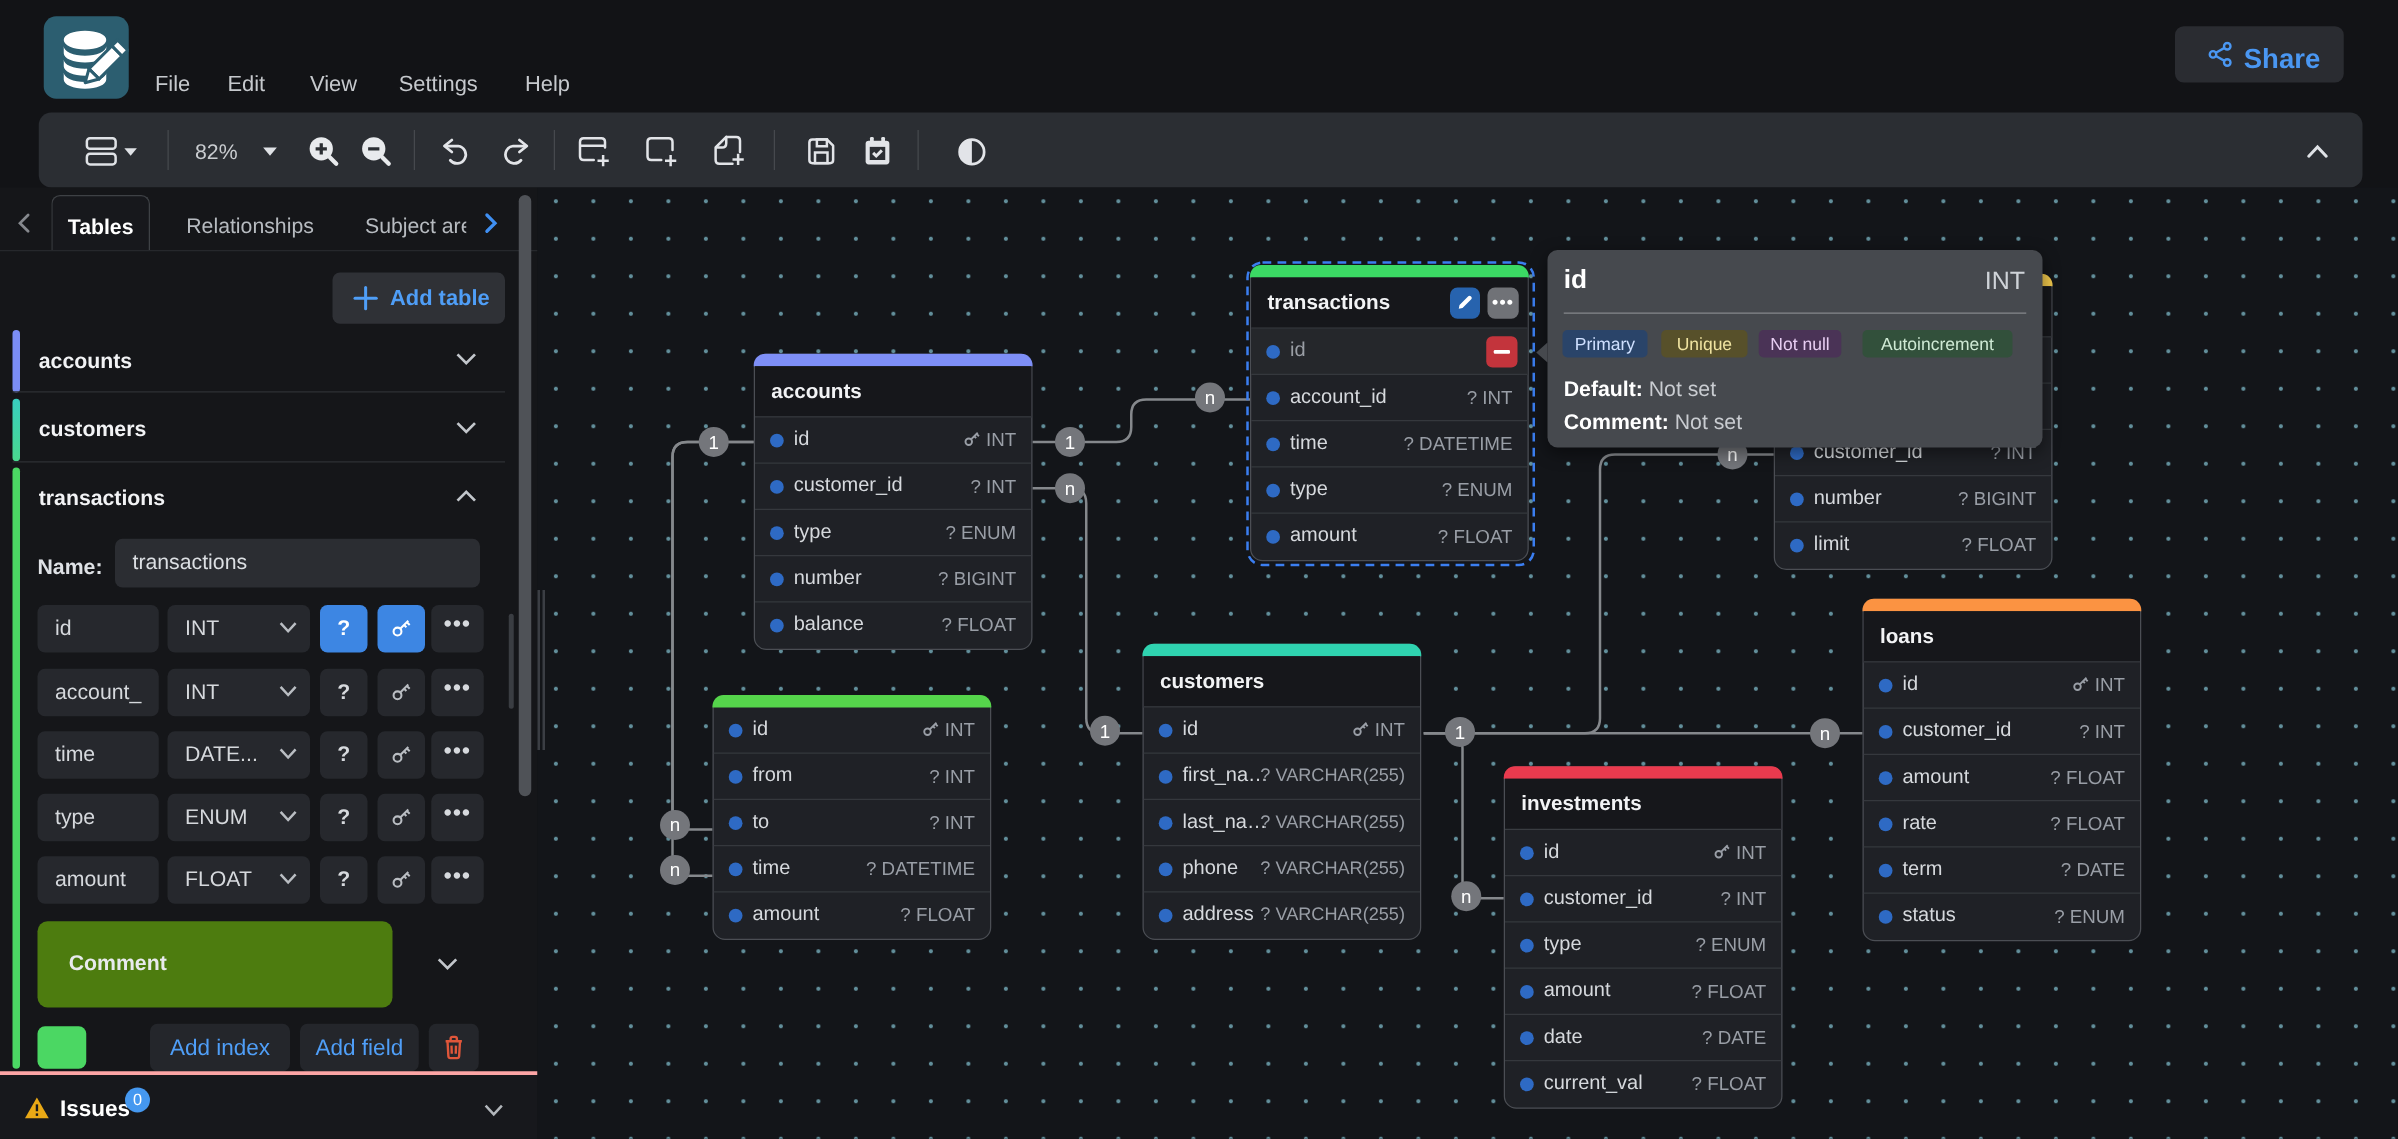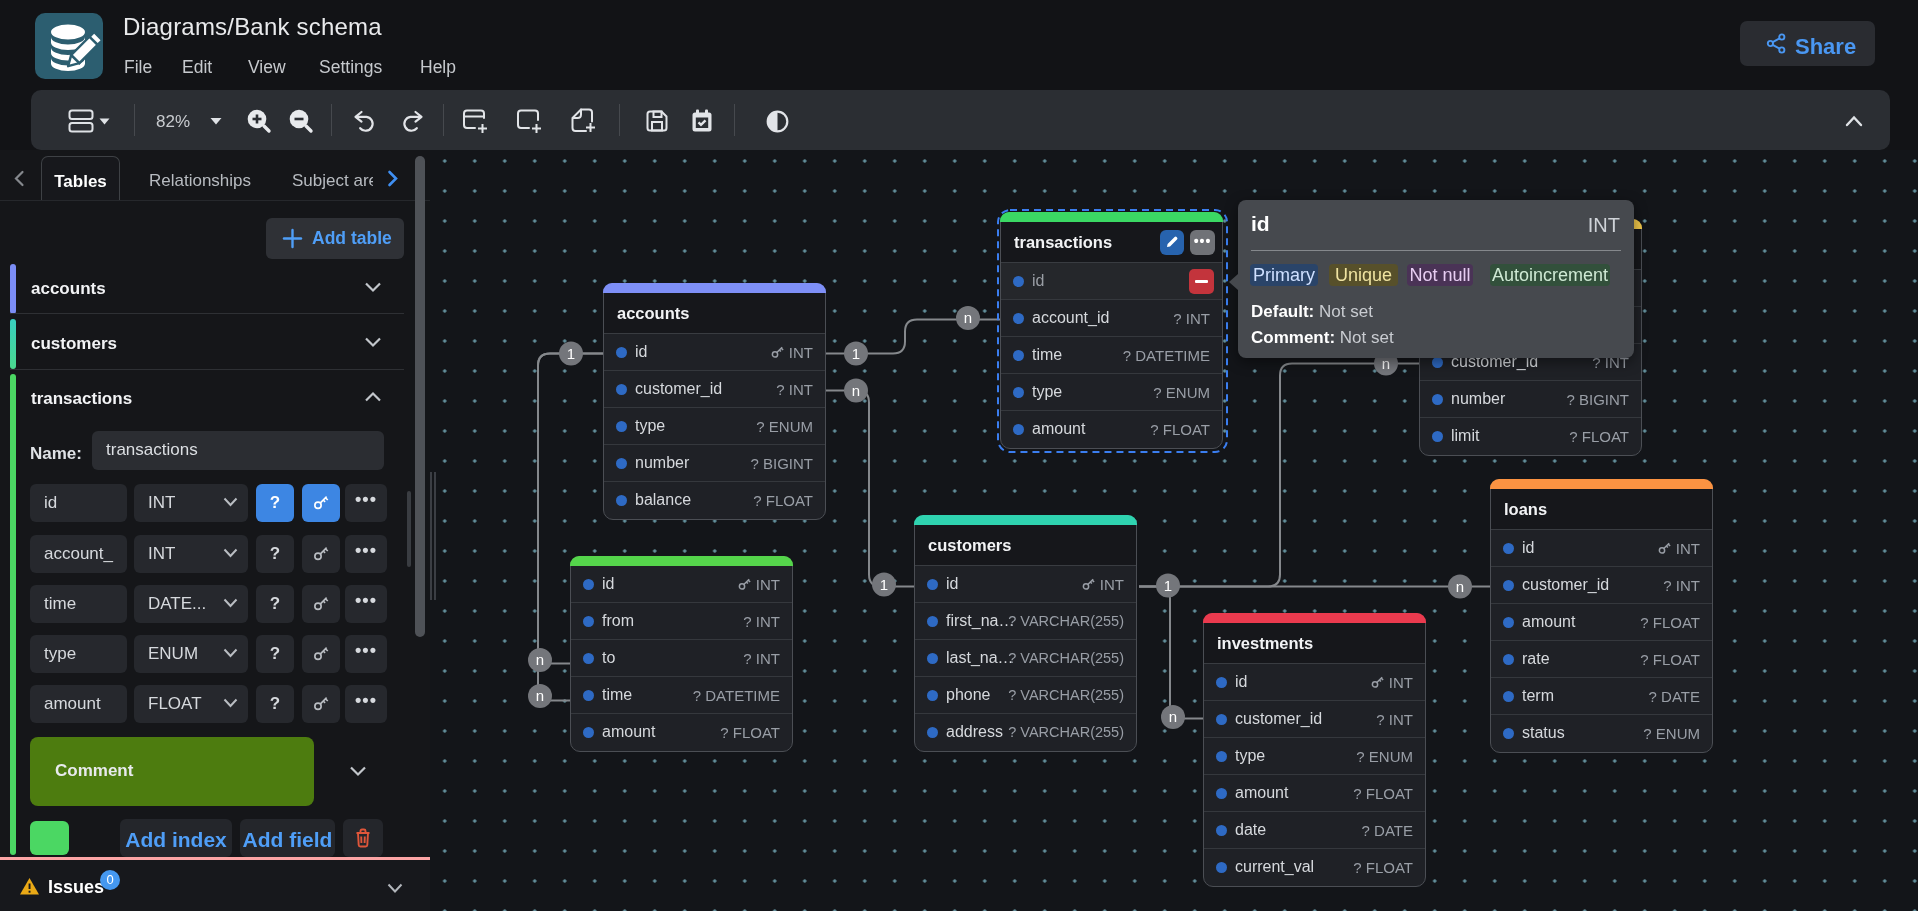--- a/index.html
+++ b/index.html
@@ -44,42 +44,42 @@
   .fbox .t { position:absolute; left:14px; top:9px; }
   .fbox .c { position:absolute; right:10px; top:13px; }
   .qm { text-align:center; font-weight:bold; }
   .qm .q { position:absolute; width:100%; left:0; top:9px; }
   .dots3 { letter-spacing:1px; font-weight:bold; }
   .dots3 .q { position:absolute; width:100%; left:0; top:5px; font-size:18px; }
   .comment { position:absolute; left:30px; top:587px; width:284px; height:69px; background:#4d7c0f; border-radius:8px;text-align:right; }
   .comment span { position:absolute; left:25px; top:24px; font-size:17px; font-weight:bold; color:#e8eaed; }
   .swatch { position:absolute; left:30px; top:671px; width:39px; height:34px; background:#4bd763; border-radius:6px; }
   .actbtn { position:absolute; top:669px; height:38px; background:#24262b; border-radius:6px; }
-  .actbtn span { position:absolute; width:100%; text-align:center; top:9px; font-size:21px; font-weight:bold; color:#4f9ef7; }
+  .actbtn span { position:absolute; width:100%; text-align:center; top:9px; font-size:18px; font-weight:normal; color:#4f9ef7; }
   .issues { position:absolute; left:0; top:707px; width:430px; height:54px; background:#17181c; border-top:3px solid #fca5a5; }
   .scrollthumb { position:absolute; left:415px; top:6px; width:10px; height:481px; background:#4f5257; border-radius:5px; }
   .scrollthumb2 { position:absolute; left:407px; top:341px; width:4px; height:76px; background:#3a3d42; border-radius:2px; }
 
   
   .canvas { left:430px; top:150px; width:1488px; height:761px; background:#131519;
     background-image:radial-gradient(circle, #628f9b 1.45px, rgba(0,0,0,0) 1.8px);
     background-size:30px 30px; background-position:-0.3px -4px; }
   .tbl { position:absolute; background:#1f2126; border:1px solid #4b4e54; border-radius:10px; width:223px; }
   .tbl .strip { height:10px; border-radius:9px 9px 0 0; margin:-1px -1px 0 -1px; }
   .tbl .ttl { height:41px; line-height:41px; padding-left:13px; font-size:16.5px; font-weight:bold; color:#f2f3f5; background:#16171b; border-bottom:1px solid #393c41; position:relative; }
   .tbl .row { height:37px; border-bottom:1px solid #35383d; position:relative; }
   .tbl .row:last-child { border-bottom:none; border-radius:0 0 9px 9px; }
   .fdot { position:absolute; left:12px; top:13px; width:11px; height:11px; border-radius:50%; background:#2e6ac4; }
   .fname { position:absolute; left:31px; top:9px; font-size:16px; color:#d6d9dd; white-space:nowrap; }
   .ftype { position:absolute; right:12px; top:10px; font-size:15px; color:#999ea6; white-space:nowrap; }
   
 
   .popup { position:absolute; left:808px; top:50px; width:396px; height:158px; background:#46494e; border-radius:8px; box-shadow:0 4px 14px rgba(0,0,0,0.45); z-index:10; }
   .popup .arrow { position:absolute; left:-9px; top:74px; width:0; height:0; border-top:8px solid transparent; border-bottom:8px solid transparent; border-right:9px solid #46494e; }
-  .chip { position:absolute; top:64px; height:22px; border-radius:4px; font-size:18px; line-height:22px; text-align:center; }
+  .chip { position:absolute; top:64px; height:22px; border-radius:4px; font-size:14px; line-height:22px; text-align:center; }
 
   svg { display:block; }
 </style>
 </head>
 <body>
 <div id="root">
 
   <div class="abs logo">
     <svg width="68" height="66" viewBox="0 0 68 66">
       <g fill="#ffffff">
@@ -88,21 +88,20 @@
         <path d="M16 34.5 a17 7.5 0 0 0 34 0 v5.5 a17 7.5 0 0 1 -34 0 Z"></path>
         <path d="M16 45 a17 7.5 0 0 0 34 0 v5.5 a17 7.5 0 0 1 -34 0 Z"></path>
       </g>
       <g transform="rotate(45 45 41)">
         <rect x="39.5" y="22" width="11.5" height="26" fill="#ffffff" stroke="#2c5e70" stroke-width="2.4"></rect>
         <path d="M39.5 48 L51 48 L45.2 58 Z" fill="#ffffff" stroke="#2c5e70" stroke-width="2.4" stroke-linejoin="round"></path>
         <rect x="39.5" y="15.5" width="11.5" height="6.5" fill="#ffffff" stroke="#2c5e70" stroke-width="2.4"></rect>
       </g>
     </svg>
   </div>
-  <div class="abs title">Diagrams/Bank schema</div>
   <div class="abs menu" style="left:124px;">File</div>
   <div class="abs menu" style="left:182px;">Edit</div>
   <div class="abs menu" style="left:248px;">View</div>
   <div class="abs menu" style="left:319px;">Settings</div>
   <div class="abs menu" style="left:420px;">Help</div>
   <div class="abs share">
     <svg style="position:absolute;left:26px;top:12px;" width="21" height="21" viewBox="0 0 21 21" fill="none" stroke="#4a97f2" stroke-width="1.9">
       <circle cx="15.8" cy="4" r="2.6"></circle>
         <circle cx="4.4" cy="10.5" r="2.6"></circle>
         <circle cx="15.8" cy="17" r="2.6"></circle>

